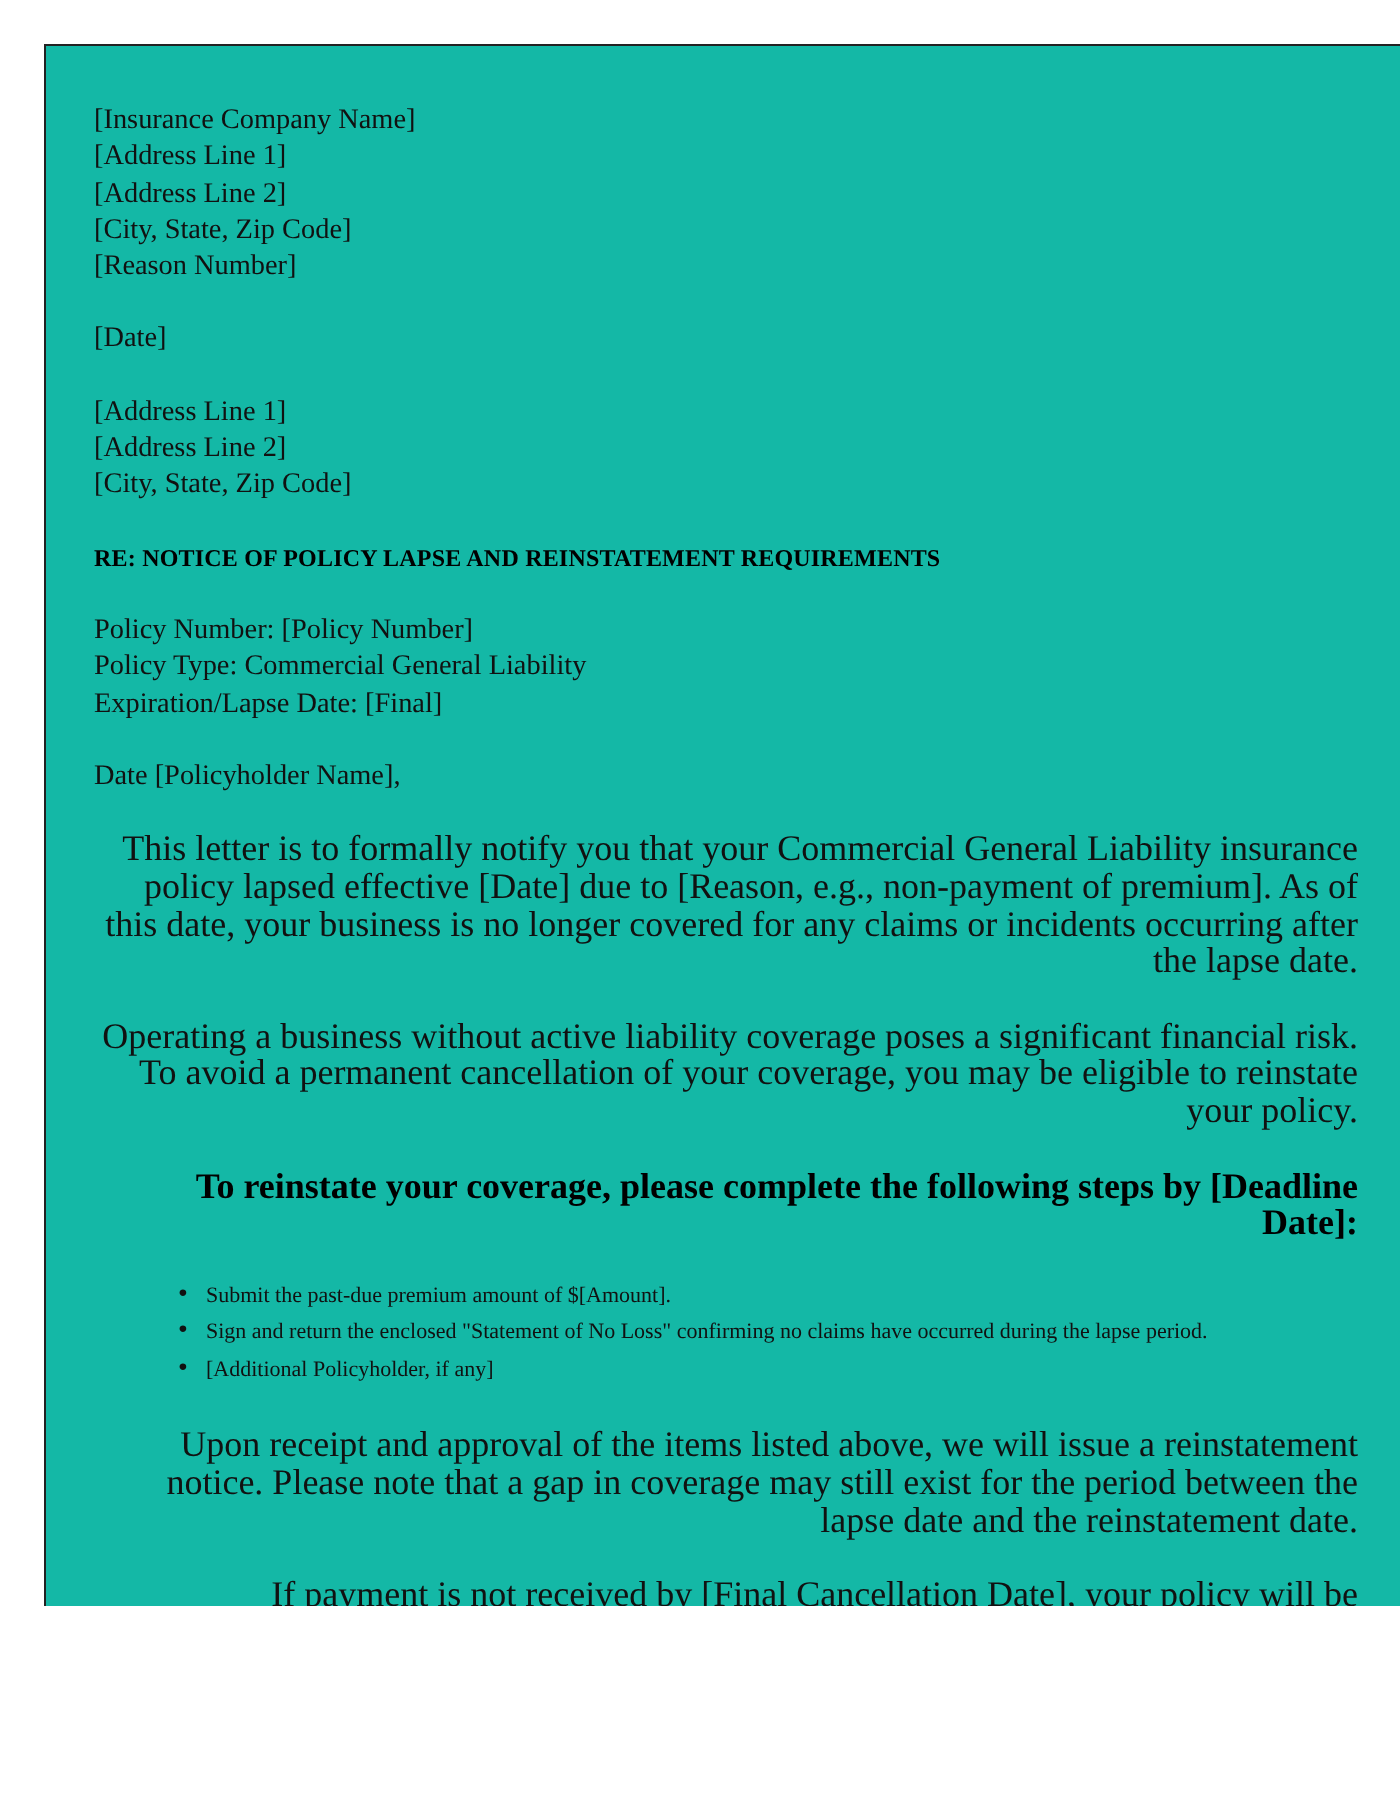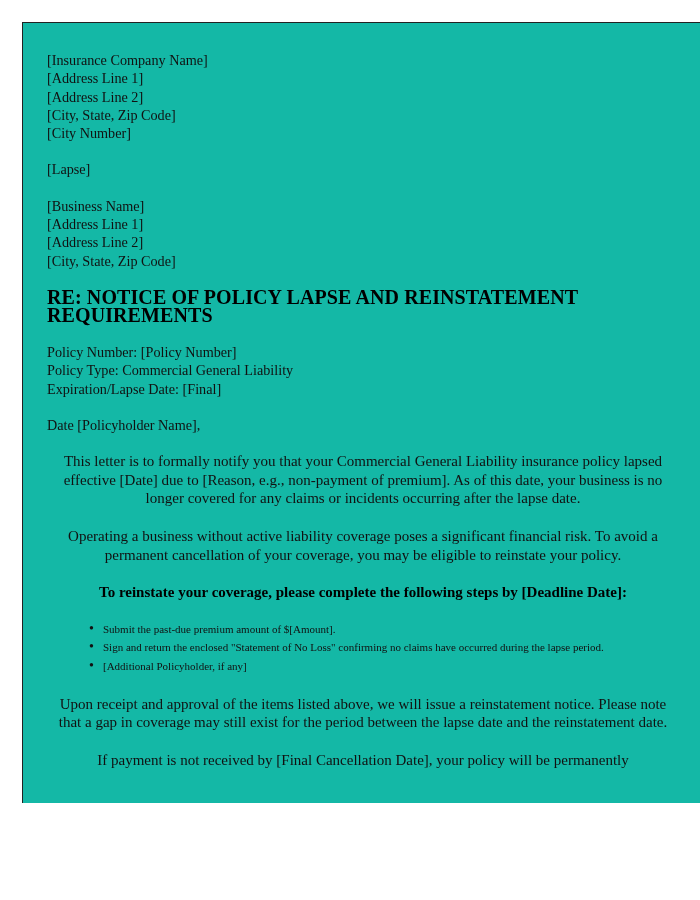--- a/index.html
+++ b/index.html
@@ -34,31 +34,31 @@
     font-size: 14.2px;
     line-height: 18.3px;
     color: #111111;
   }
   .addr-line {
     white-space: pre;
   }
   .spacer-sm { height: 18px; }
   .spacer-md { height: 19px; }
   .subject {
-    font-size: 20px;
+    font-size: 12px;
     line-height: 18.5px;
     font-weight: bold;
     color: #000000;
     letter-spacing: 0.1px;
   }
   .para {
-    font-size: 15px;
+    font-size: 18px;
     line-height: 18.6px;
     color: #111111;
-    text-align: center;
+    text-align: right;
     margin: 0;
   }
   .para-lead {
     font-weight: bold;
     color: #000000;
   }
   ul.steps {
     margin: 0;
     padding: 0 0 0 42px;
     list-style: none;
@@ -86,31 +86,30 @@
 <body>
 
 <div class="page">
   <div class="page-inner">
 
     <div class="blk">
       <div class="addr-line">[Insurance Company Name]</div>
       <div class="addr-line">[Address Line 1]</div>
       <div class="addr-line">[Address Line 2]</div>
       <div class="addr-line">[City, State, Zip Code]</div>
-      <div class="addr-line">[City Number]</div>
+      <div class="addr-line">[Reason Number]</div>
     </div>
 
     <div class="spacer-sm"></div>
 
-    <div class="blk">[Lapse]</div>
+    <div class="blk">[Date]</div>
 
     <div class="spacer-sm"></div>
 
     <div class="blk">
-      <div class="addr-line">[Business Name]</div>
       <div class="addr-line">[Address Line 1]</div>
       <div class="addr-line">[Address Line 2]</div>
       <div class="addr-line">[City, State, Zip Code]</div>
     </div>
 
     <div class="spacer-sm"></div>
 
     <div class="subject">RE: NOTICE OF POLICY LAPSE AND REINSTATEMENT REQUIREMENTS</div>
 
     <div class="spacer-sm"></div>

